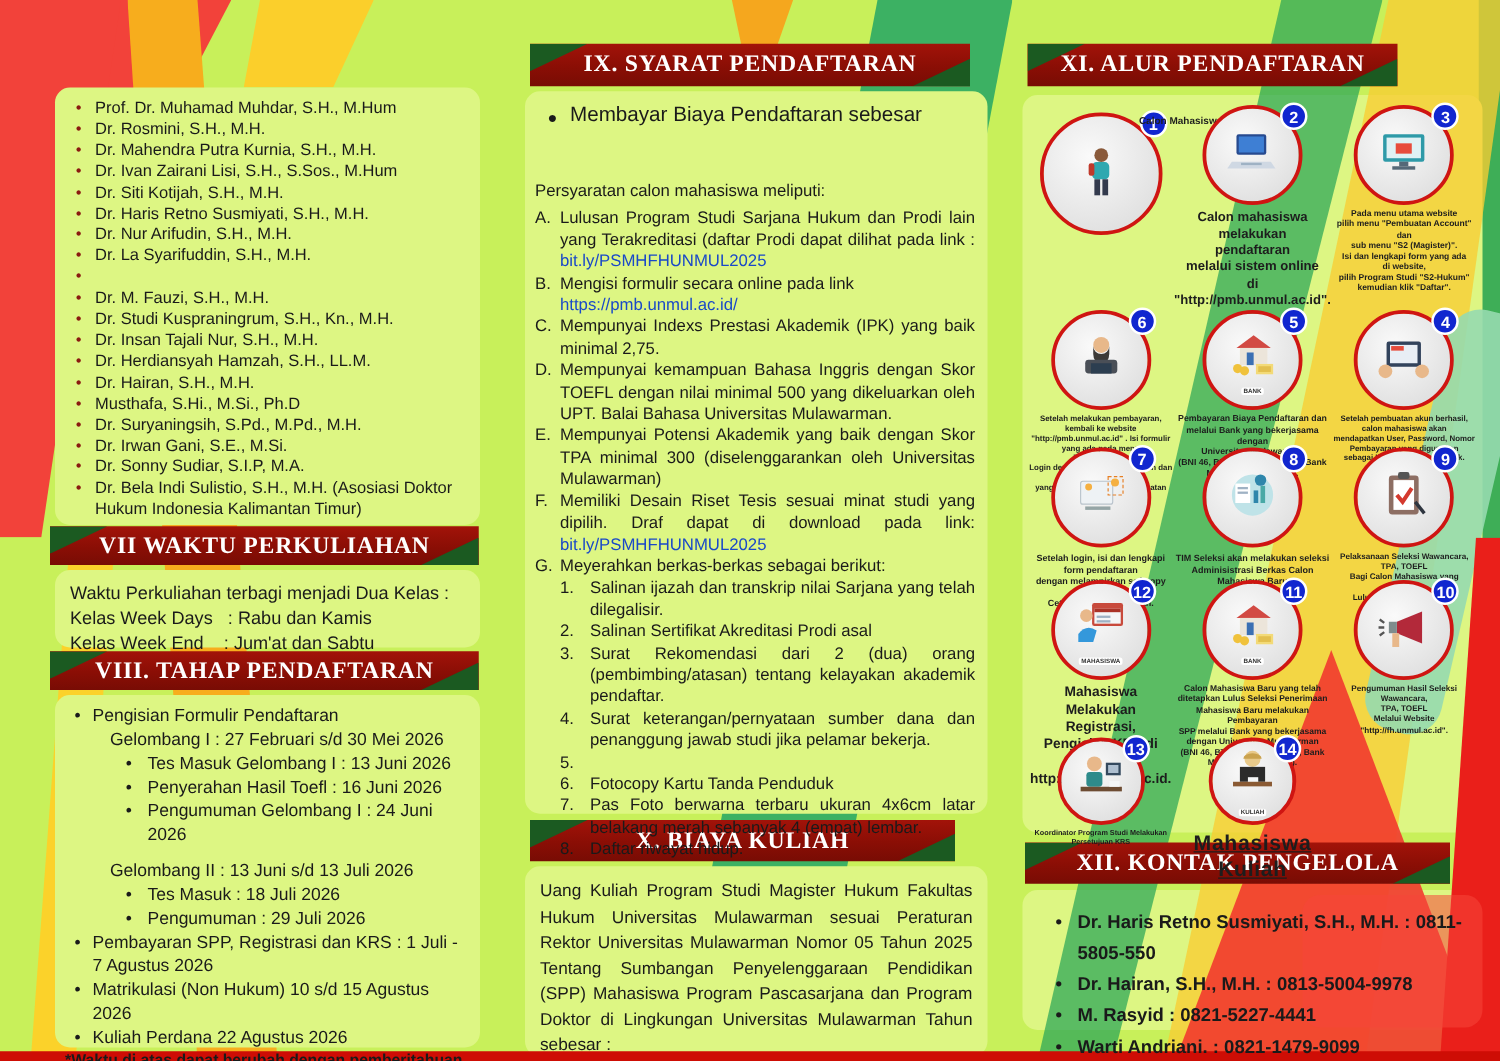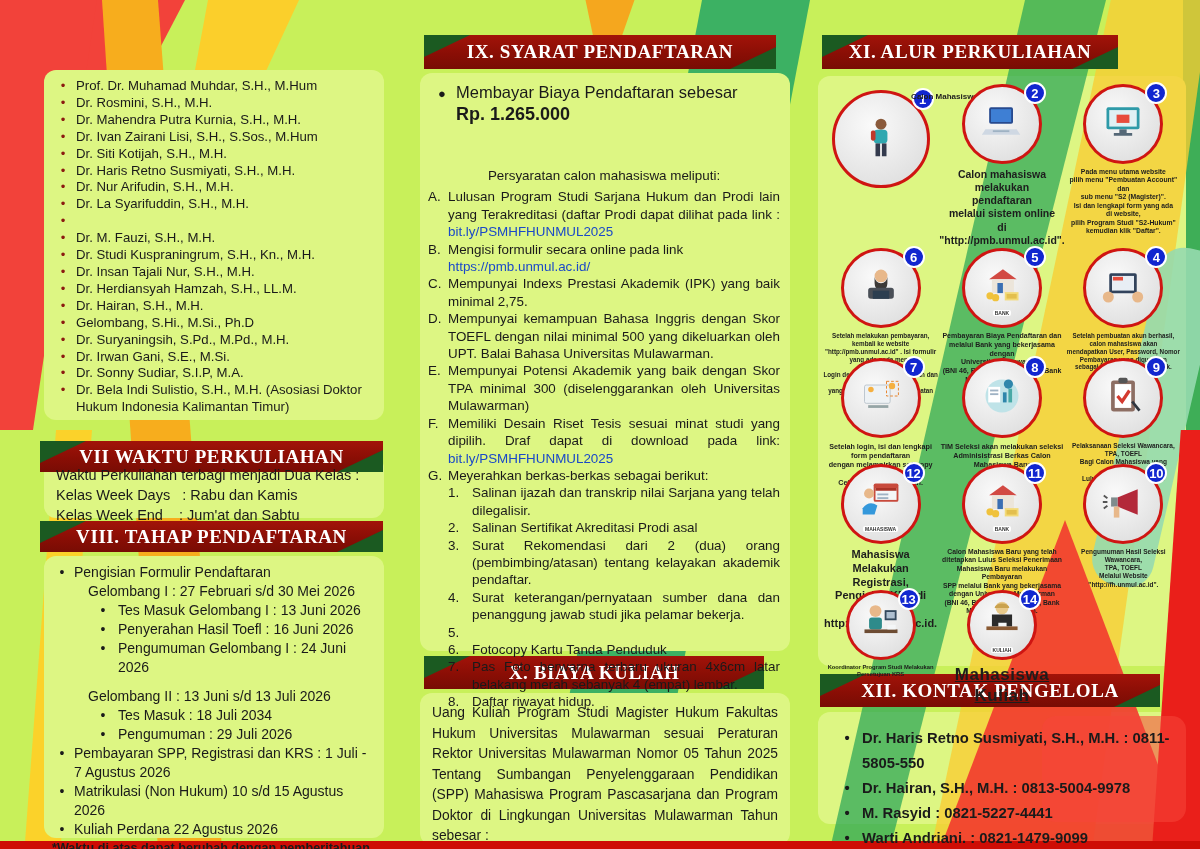--- a/index.html
+++ b/index.html
@@ -29,21 +29,21 @@
   .stages .ind1{padding-left:38px;}
   .stages .ind1 .bu{width:30px;flex-basis:30px;}
   .stages .ind1g{padding-left:38px;}
   .stages .sp{height:10px;}
   .stages .note{font-size:12.6px;font-weight:bold;padding-left:2px;}
   
   .feeblk{display:flex;padding:10px 10px 0 8px;font-size:16.5px;}
   .feeblk .bu{width:28px;text-align:center;flex:0 0 28px;font-size:13px;padding-top:3px;}
   .feeamt{font-weight:bold;font-size:18px;margin-top:2px;}
   .reqs{padding:0 10px 0 8px;font-size:13.4px;line-height:17.4px;}
-  .intro{margin:42px 0 4px 0;text-align:center;}
+  .intro{margin:42px 0 4px 0;}
   .req-row{display:flex;}
   .req-row .lbl{flex:0 0 20px;}
   .req-row .body{flex:1;text-align:justify;}
   .lnk{color:#1a49c8;font-weight:normal;cursor:pointer;}
   .sub-row{display:flex;padding-left:20px;}
   .sub-row .n{flex:0 0 24px;}
   .sub-row .body{flex:1;text-align:justify;}
   .tui-body{padding:10px 12px 0 12px;font-size:13.8px;line-height:20.5px;text-align:justify;}
   
   .flow-grid{position:absolute;left:0;top:0;right:0;bottom:0;display:grid;
@@ -96,34 +96,34 @@
   <div class="panel" style="left:818px;top:712px;width:368px;height:112px;"></div>
 
   <div class="overlay" style="left:830px;top:0;width:300px;height:849px;background:rgba(47,168,88,.75);clip-path:polygon(65% 0,92% 0,20% 100%,0 100%);"></div>
   <div class="overlay" style="left:900px;top:0;width:310px;height:849px;background:rgba(248,205,50,.78);clip-path:polygon(68% 0,100% 0,62% 100%,10% 100%);"></div>
   <div class="overlay" style="left:1125px;top:245px;width:62px;height:345px;background:rgba(150,218,175,.9);border-radius:26px;transform:rotate(13deg);"></div>
   <div class="overlay" style="left:940px;top:520px;width:250px;height:329px;background:rgba(242,58,47,.9);clip-path:polygon(50% 0,100% 100%,0 100%);"></div>
   <div class="overlay" style="left:1152px;top:430px;width:48px;height:419px;background:#ea1f1a;clip-path:polygon(60% 0,100% 0,100% 100%,0 100%);"></div>
   <div class="overlay" style="left:1042px;top:716px;width:144px;height:106px;background:rgba(245,70,58,.55);border-radius:14px;"></div>
   <div class="overlay" style="left:0;top:841px;width:1200px;height:8px;background:#ce0d05;"></div>
 
-  <div class="hdr" style="left:40px;top:421px;width:343px;height:31px;margin-top:20px;">
+  <div class="hdr" style="left:40px;top:421px;width:343px;height:31px;">
       <span>VII WAKTU PERKULIAHAN</span>
     </div>
   <div class="hdr" style="left:40px;top:521px;width:343px;height:31px;">
       <span>VIII. TAHAP PENDAFTARAN</span>
     </div>
   <div class="hdr" style="left:424px;top:35px;width:352px;height:34px;text-align:right;">
       <span>IX. SYARAT  PENDAFTARAN</span>
     </div>
   <div class="hdr" style="left:424px;top:656px;width:340px;height:33px;">
       <span>X. BIAYA KULIAH</span>
     </div>
   <div class="hdr" style="left:822px;top:35px;width:296px;height:34px;">
-      <span>XI. ALUR  PERKULIAHAN</span>
+      <span>XI. ALUR  PENDAFTARAN</span>
     </div>
   <div class="hdr" style="left:820px;top:674px;width:340px;height:33px;">
       <span>XII. KONTAK PENGELOLA</span>
     </div>
 
   <div class="content" style="left:44px;top:70px;width:340px;height:350px;">
     <ul class="staff">
         <li>
           <span class="bu">•</span>
           <span>Prof. Dr. Muhamad Muhdar, S.H., M.Hum</span>
@@ -174,21 +174,21 @@
         <li>
           <span class="bu">•</span>
           <span>Dr. Herdiansyah Hamzah, S.H., LL.M.</span>
         </li>
         <li>
           <span class="bu">•</span>
           <span>Dr. Hairan, S.H., M.H.</span>
         </li>
         <li>
           <span class="bu">•</span>
-          <span>Gelombang, S.Hi., M.Si., Ph.D</span>
+          <span>Musthafa, S.Hi., M.Si., Ph.D</span>
         </li>
         <li>
           <span class="bu">•</span>
           <span>Dr. Suryaningsih, S.Pd., M.Pd.,  M.H.</span>
         </li>
         <li>
           <span class="bu">•</span>
           <span>Dr. Irwan Gani, S.E., M.Si.</span>
         </li>
         <li>
@@ -227,21 +227,21 @@
       <div class="row ind1">
         <span class="bu">•</span>
         <span>Pengumuman Gelombang I :  24 Juni 2026</span>
       </div>
       <div class="sp"></div>
       <div class="row ind1g">
         <span>Gelombang II : 13 Juni s/d  13 Juli 2026</span>
       </div>
       <div class="row ind1">
         <span class="bu">•</span>
-        <span>Tes Masuk : 18 Juli 2034</span>
+        <span>Tes Masuk : 18 Juli 2026</span>
       </div>
       <div class="row ind1">
         <span class="bu">•</span>
         <span>Pengumuman :  29 Juli 2026</span>
       </div>
       <div class="row ind0">
         <span class="bu">•</span>
         <span>Pembayaran SPP, Registrasi dan KRS : 1  Juli - 7 Agustus  2026</span>
       </div>
       <div class="row ind0">
@@ -253,21 +253,20 @@
         <span>Kuliah Perdana  22 Agustus 2026</span>
       </div>
       <div class="note">*Waktu di atas dapat berubah dengan pemberitahuan terlebih</div>
     </div>
 
   <div class="content" style="left:420px;top:73px;width:370px;height:578px;box-sizing:border-box;">
     <div class="feeblk">
       <span class="bu">●</span>
       <div>
         <div>Membayar Biaya Pendaftaran sebesar</div>
-        <div class="feeamt">Rp. 1.265.000</div>
       </div>
     </div>
     <div class="reqs">
       <div class="intro">Persyaratan calon mahasiswa meliputi:</div>
       <div id="req-items">
           <div class="req-row">
             <span class="lbl">A.</span>
             <div class="body">Lulusan Program Studi Sarjana Hukum dan Prodi lain yang Terakreditasi (daftar Prodi dapat dilihat pada link : <span class="lnk">bit.ly/PSMHFHUNMUL2025</span></div>
           </div>
           <div class="req-row">

